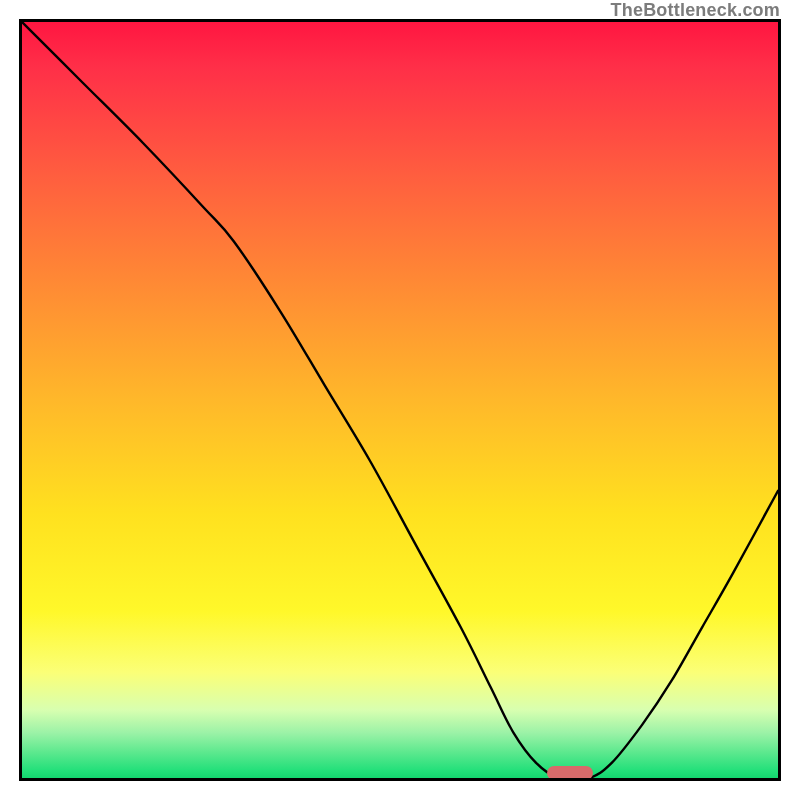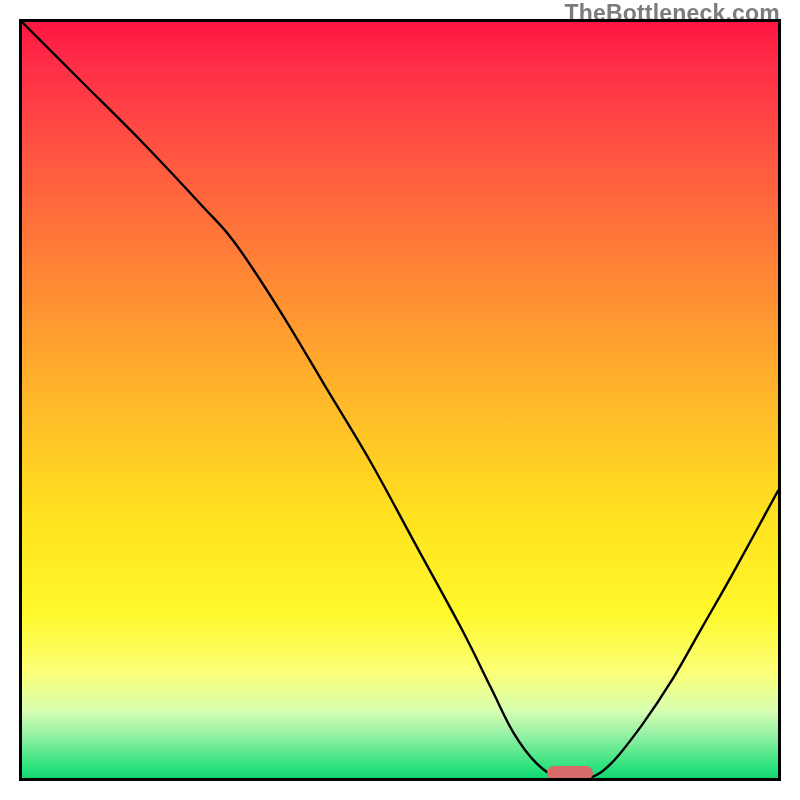--- a/index.html
+++ b/index.html
@@ -52,21 +52,21 @@
     width: 46px;
     height: 14px;
     border-radius: 8px;
     background: #d86a6a;
     transform: translate(-50%, -50%);
   }
   .watermark {
     position: absolute;
     top: 0px;
     right: 20px;
-    font-size: 23px;
+    font-size: 18px;
     font-weight: 600;
     color: #7c7c7c;
     letter-spacing: 0.2px;
   }
   svg.curve {
     position: absolute;
     inset: 0;
     width: 100%;
     height: 100%;
   }

